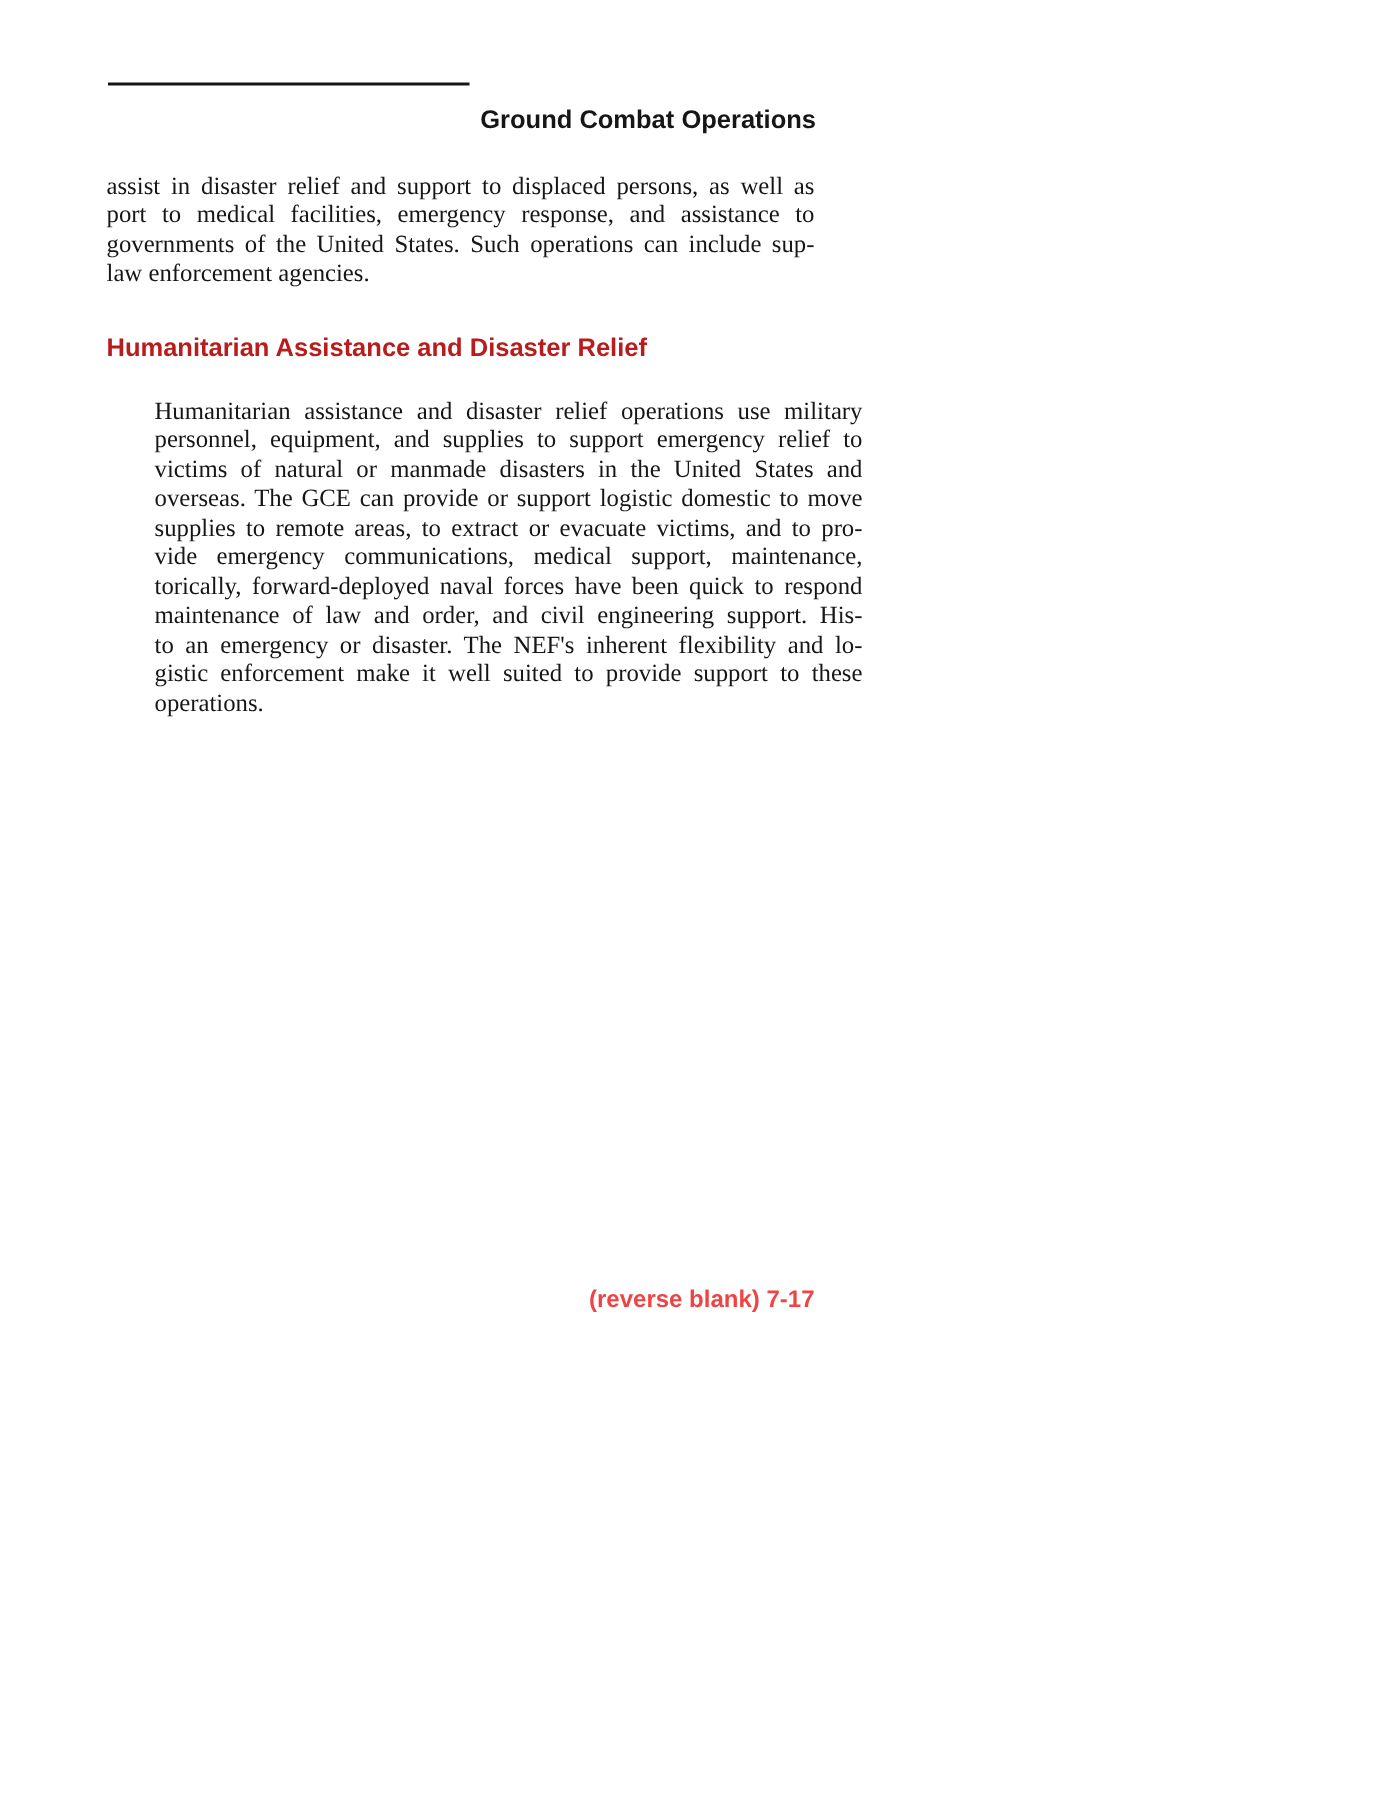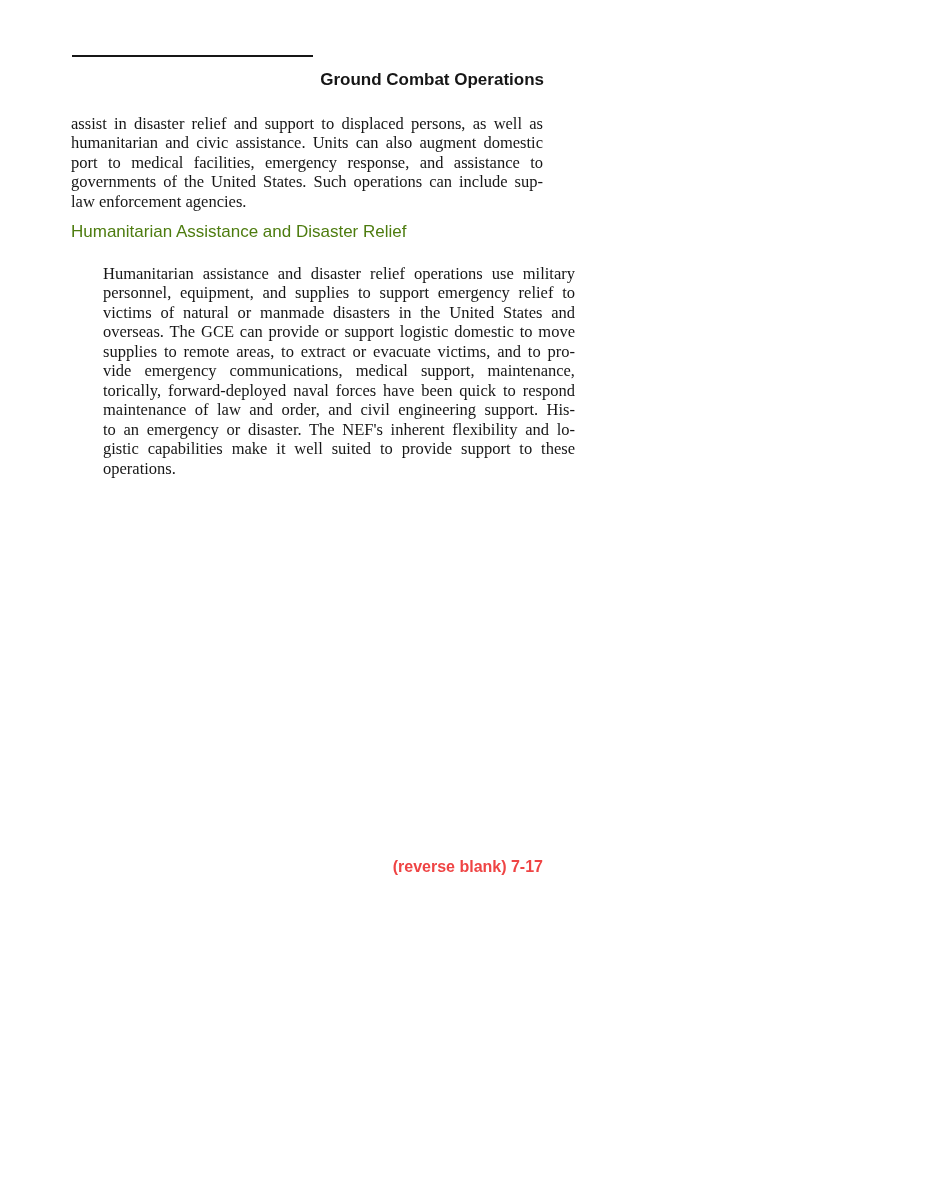--- a/index.html
+++ b/index.html
@@ -64,24 +64,24 @@
   .para-1 { top: 101px; margin-top: 13px; }
   .para-2 { top: 264px; margin-left: 32px; }
 
   .section-heading {
     position: absolute;
     left: 71px;
     top: 222px;
     width: 472px;
     margin: 0;
     font-family: "Liberation Sans", sans-serif;
-    font-weight: 400;
+    font-weight: 700;
     font-size: 17px;
     line-height: 20px;
-    color: #4d7c0f;
+    color: #b91c1c;
     white-space: nowrap;
   }
 
   .footer {
     position: absolute;
     left: 71px;
     top: 857px;
     width: 472px;
     text-align: right;
     font-family: "Liberation Sans", sans-serif;
@@ -97,37 +97,36 @@
 
 <div class="page">
 
   <div class="header">
     <span class="rule"></span>
     <span class="title">Ground Combat Operations</span>
   </div>
 
   <div class="para para-1">
       <div class="line">assist in disaster relief and support to displaced persons, as well as</div>
-      <div class="line">humanitarian and civic assistance.  Units can also augment domestic</div>
       <div class="line">port to medical facilities, emergency response, and assistance to</div>
       <div class="line">governments of the United States.  Such operations can include sup-</div>
       <div class="line last">law enforcement agencies.</div>
     </div>
 
   <h2 class="section-heading">Humanitarian Assistance and Disaster Relief</h2>
 
   <div class="para para-2">
       <div class="line">Humanitarian assistance and disaster relief operations use military</div>
       <div class="line">personnel, equipment, and supplies to support emergency relief to</div>
       <div class="line">victims of natural or manmade disasters in the United States and</div>
       <div class="line">overseas.  The GCE can provide or support logistic domestic to move</div>
       <div class="line">supplies to remote areas, to extract or evacuate victims, and to pro-</div>
       <div class="line">vide emergency communications, medical support, maintenance,</div>
       <div class="line">torically, forward-deployed naval forces have been quick to respond</div>
       <div class="line">maintenance of law and order, and civil engineering support.  His-</div>
       <div class="line">to an emergency or disaster.  The NEF's inherent flexibility and lo-</div>
-      <div class="line">gistic capabilities make it well suited to provide support to these</div>
+      <div class="line">gistic enforcement make it well suited to provide support to these</div>
       <div class="line last">operations.</div>
     </div>
 
   <div class="footer">(reverse blank) 7-17</div>
 
 </div>
 
 </body></html>

